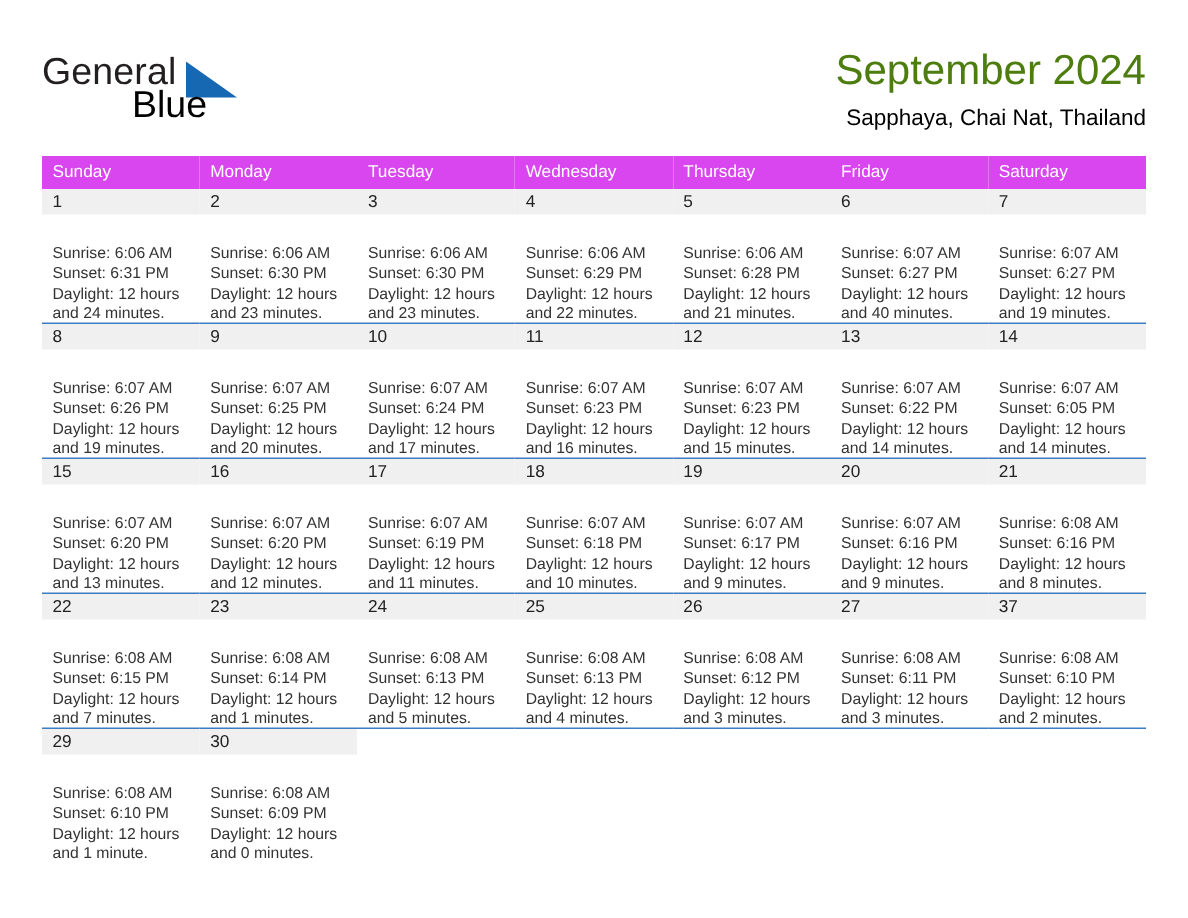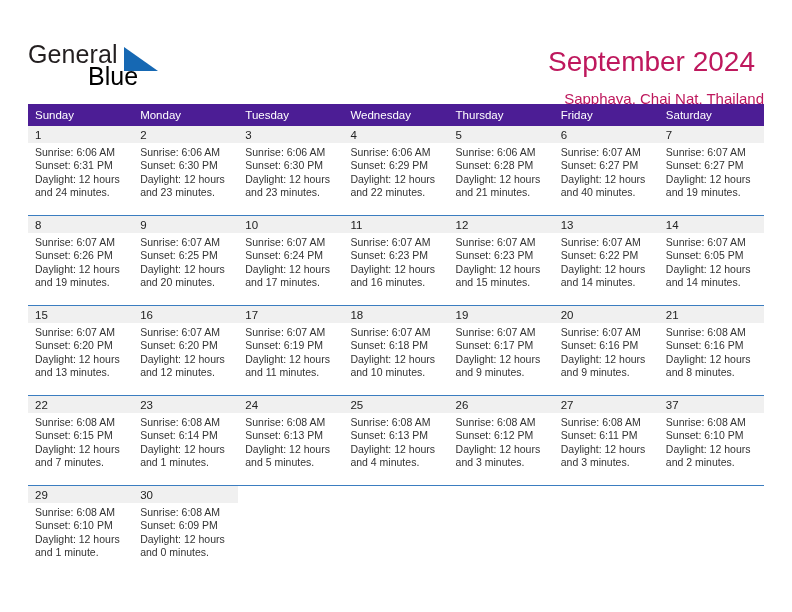--- a/index.html
+++ b/index.html
@@ -19,21 +19,21 @@
     position: relative;
     width: 792px;
     height: 612px;
     box-sizing: border-box;
   }
 
   
   .header {
     position: absolute;
     left: 28px;
-    top: 36px;
+    top: 30px;
     right: 28px;
     height: 68px;
     text-decoration: underline;
   }
 
   .brand {
     position: absolute;
     left: 0;
     top: 4px;
     width: 180px;
@@ -69,50 +69,50 @@
   }
 
   .title-block {
     position: absolute;
     right: 0;
     top: 0;
     text-align: right;
   }
   .month-title {
     font-size: 28px;
-    color: #be185d;
+    color: #4d7c0f;
     line-height: 34px;
     white-space: nowrap;
     font-weight: normal;
-    margin: 9px;
+    margin: 0;
   }
   .location-title {
     font-size: 15px;
-    color: #be185d;
+    color: #000000;
     line-height: 22px;
     margin-top: 4px;
     white-space: nowrap;
   }
 
   
   .calendar {
     position: absolute;
     left: 28px;
     top: 104px;
     width: 736px;
   }
 
   table.cal {
     width: 736px;
     border-collapse: collapse;
     table-layout: fixed;
   }
 
   table.cal th {
-    background: #4c1d95;
+    background: #d946ef;
     color: #ffffff;
     font-size: 11.5px;
     font-weight: normal;
     text-align: left;
     padding: 5px 0 5px 7px;
     height: 12px;
     border: none;
   }
 
   table.cal td {
@@ -145,20 +145,21 @@
   }
   .cell-empty .daynum-band {
     background: transparent;
   }
 
   .cell-body {
     padding: 3px 6px 0 7px;
     font-size: 10.5px;
     line-height: 13.4px;
     color: #333333;
+    margin-top: 17px;
   }
   .cell-body div {
     white-space: nowrap;
   }
 </style>
 </head>
 <body>
 
 <div class="page">
 

